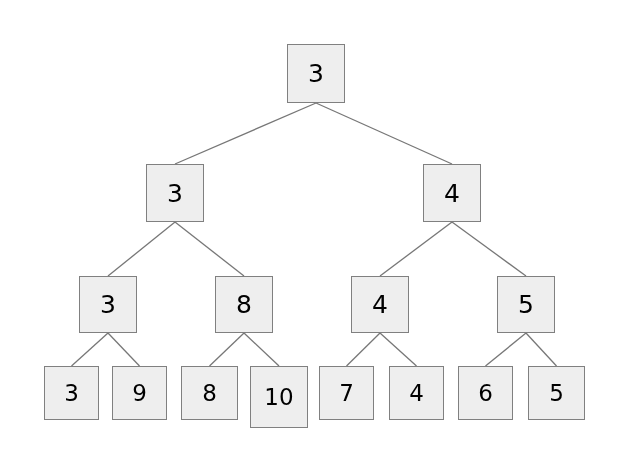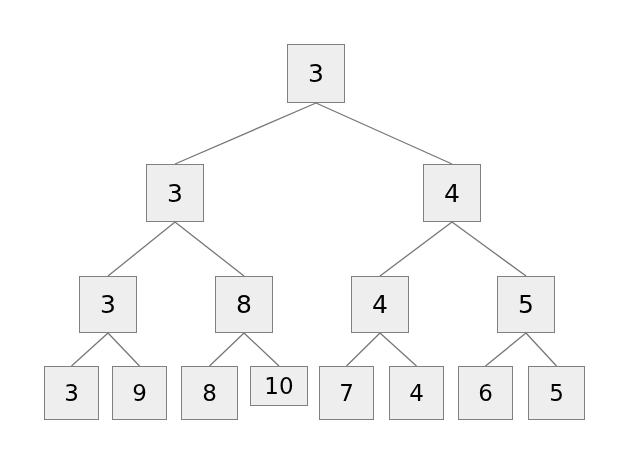--- a/index.html
+++ b/index.html
@@ -89,21 +89,21 @@
       </div>
       <div class="node lvl3" style="left: 44px; top: 366px; width: 55px; height: 54px; background: rgb(238, 238, 238); border-color: rgb(128, 128, 128); color: rgb(0, 0, 0);">
         <span class="node-label">3</span>
       </div>
       <div class="node lvl3" style="left: 112px; top: 366px; width: 55px; height: 54px; background: rgb(238, 238, 238); border-color: rgb(128, 128, 128); color: rgb(0, 0, 0);">
         <span class="node-label">9</span>
       </div>
       <div class="node lvl3" style="left: 181px; top: 366px; width: 57px; height: 54px; background: rgb(238, 238, 238); border-color: rgb(128, 128, 128); color: rgb(0, 0, 0);">
         <span class="node-label">8</span>
       </div>
-      <div class="node lvl3" style="left: 250px; top: 366px; width: 58px; height: 40px; background: rgb(238, 238, 238); border-color: rgb(128, 128, 128); color: rgb(0, 0, 0);">
+      <div class="node lvl3" style="left: 250px; top: 366px; width: 58px; height: 62px; background: rgb(238, 238, 238); border-color: rgb(128, 128, 128); color: rgb(0, 0, 0);">
         <span class="node-label">10</span>
       </div>
       <div class="node lvl3" style="left: 319px; top: 366px; width: 55px; height: 54px; background: rgb(238, 238, 238); border-color: rgb(128, 128, 128); color: rgb(0, 0, 0);">
         <span class="node-label">7</span>
       </div>
       <div class="node lvl3" style="left: 389px; top: 366px; width: 55px; height: 54px; background: rgb(238, 238, 238); border-color: rgb(128, 128, 128); color: rgb(0, 0, 0);">
         <span class="node-label">4</span>
       </div>
       <div class="node lvl3" style="left: 458px; top: 366px; width: 55px; height: 54px; background: rgb(238, 238, 238); border-color: rgb(128, 128, 128); color: rgb(0, 0, 0);">
         <span class="node-label">6</span>

